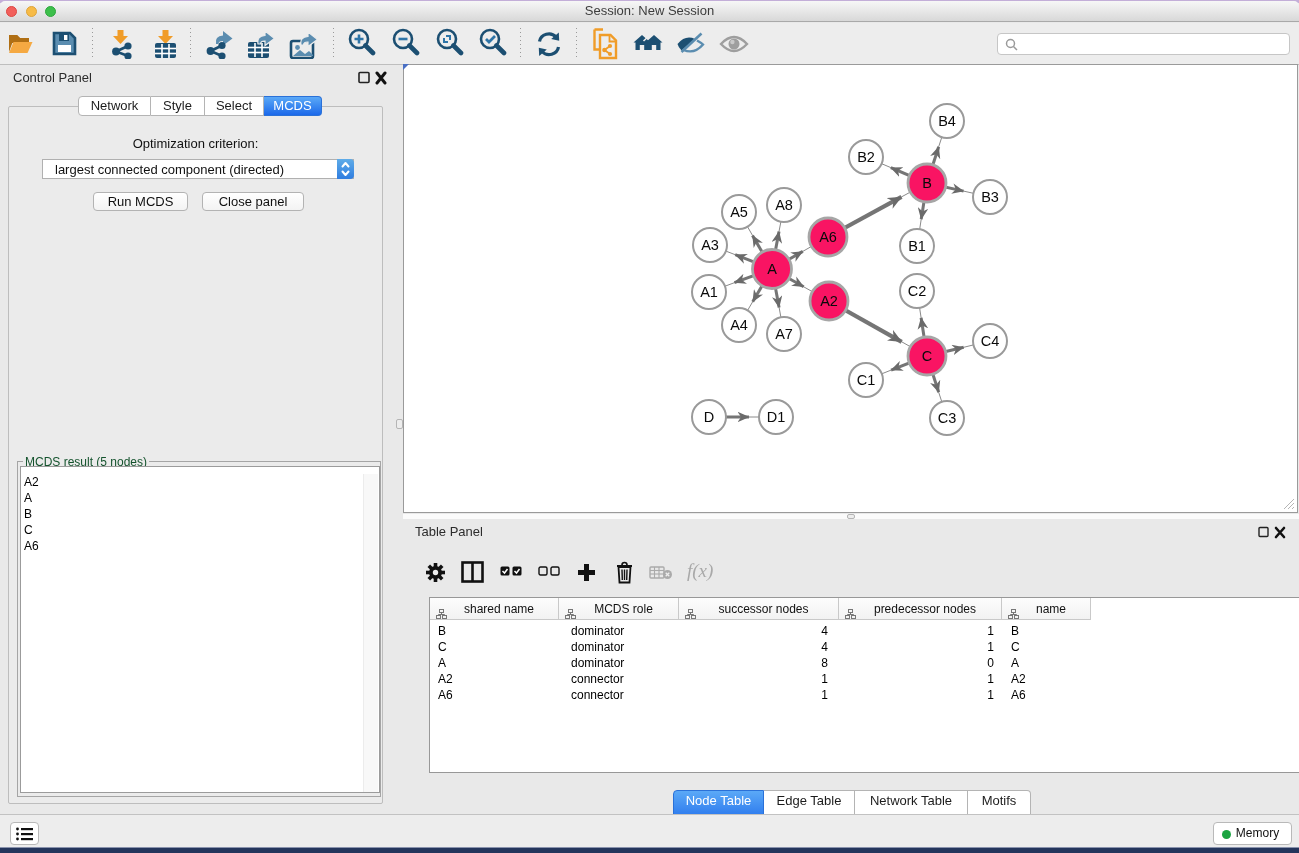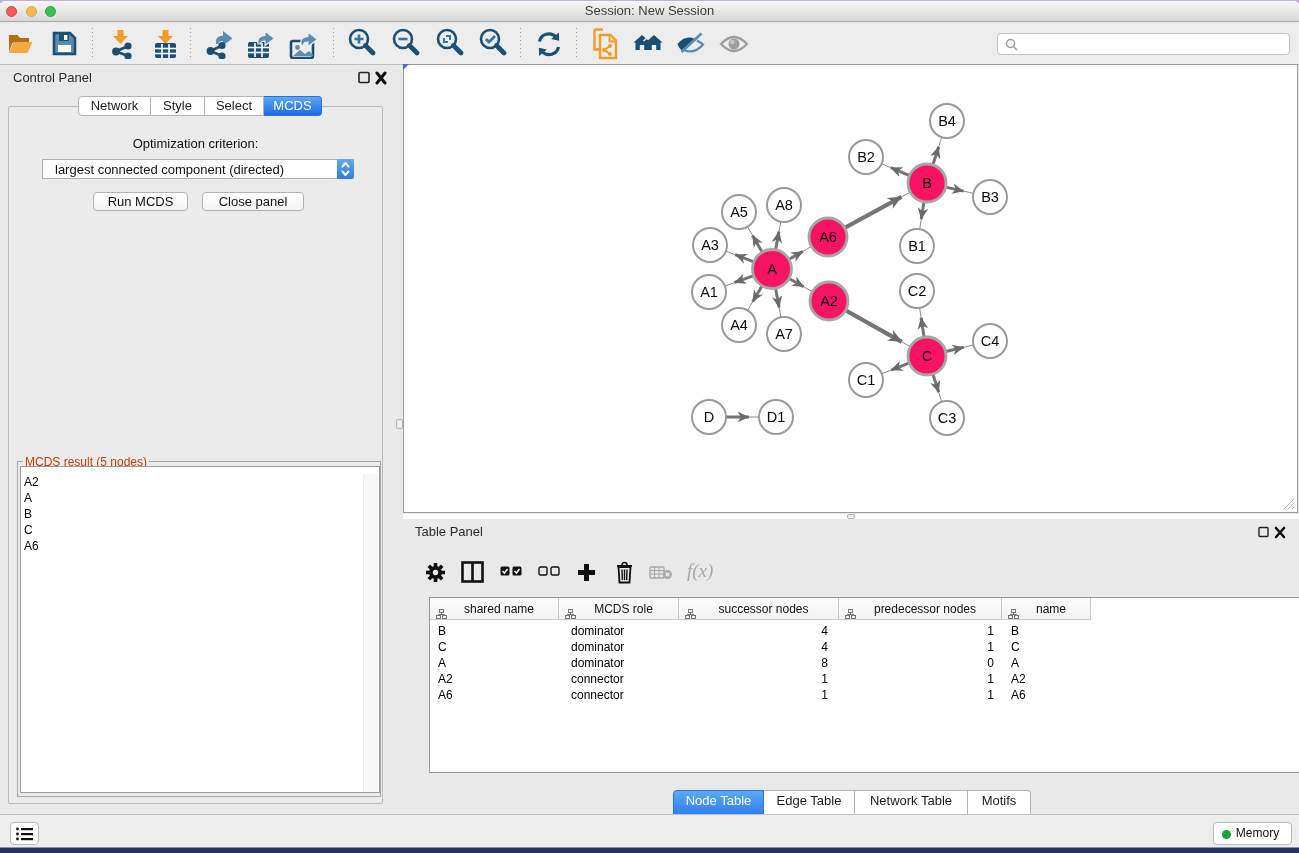--- a/index.html
+++ b/index.html
@@ -26,21 +26,21 @@
 .tabseg { height:20px; background:#fff; border:1px solid #b4b4b4; border-left:none; font-size:13px; color:#1c1c1c; text-align:center; line-height:18px; }
 .tabseg:first-child { border-left:1px solid #b4b4b4; border-radius:4px 0 0 4px; }
 .tabseg.last { border-radius:0 4px 4px 0; }
 .tabseg.sel { background:linear-gradient(#5ba9f7,#1c69ea); color:#fff; border-color:#2a71d8; }
 #optlabel { left:8px; top:136px; width:375px; text-align:center; font-size:13px; color:#111; }
 #dropdown { left:42px; top:159px; width:312px; height:20px; background:#fff; border:1px solid #b0b0b0; border-radius:0; }
 #dropdown .dtext { position:absolute; left:12px; top:2px; font-size:13px; color:#111; }
 #dropdown .dbtn { position:absolute; right:-1px; top:-1px; width:17px; height:20px; background:linear-gradient(#5face8,#2f7de0); border-radius:0 4px 4px 0; }
 .btn { position:absolute; height:19px; background:linear-gradient(#ffffff,#f3f3f3); border:1px solid #b3b3b3; border-radius:4px; font-size:13px; color:#111; text-align:center; line-height:17px; }
 #fieldset { left:17px; top:461px; width:364px; height:336px; border:1px solid #a5a5a5; }
-#legend { left:23px; top:455px; background:#ebebeb; font-size:12px; color:#c2410c; padding:0 2px; }
+#legend { left:23px; top:455px; background:#ebebeb; font-size:12px; color:#14532d; padding:0 2px; }
 #mcdslist { left:20px; top:466px; width:360px; height:327px; background:#fff; border:1px solid #9b9b9b; font-size:12px; color:#000; padding-top:7px; }
 #mcdslist .li { padding-left:3px; height:16px; line-height:16px; }
 #mcdssb { position:absolute; right:1px; top:7px; width:15px; height:318px; background:#f8f8f8; border-left:1px solid #ececec; }
 
 #netwin { left:403px; top:64px; width:895px; height:449px; background:#fff; border:1px solid #9a9a9a; }
 #nw-tb { position:absolute; left:0; top:0; width:100%; height:21px; background:linear-gradient(#f5f5f5,#d7d7d7); border-bottom:1px solid #a2a2a2; }
 #nw-tb .tl { position:absolute; width:11px; height:11px; border-radius:50%; top:4.5px; }
 #nw-title { width:100%; text-align:center; font-size:13px; color:#333; line-height:20px; }
 
 #tp-title { left:415px; top:524px; font-size:13px; color:#2c2c2c; }

